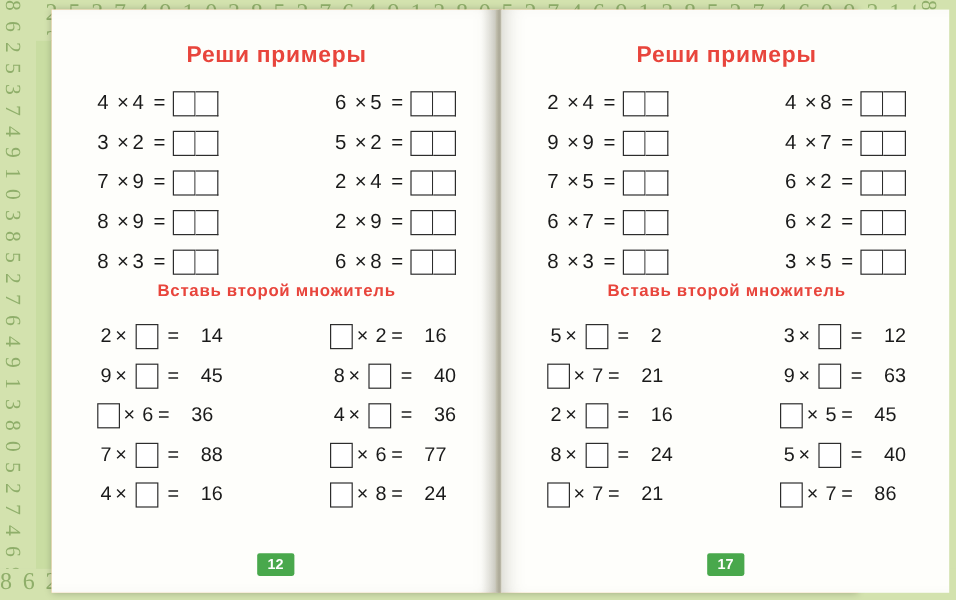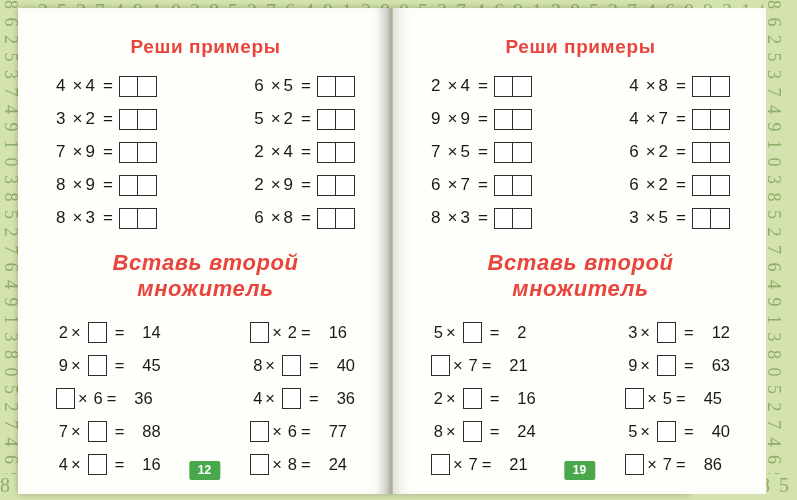--- a/index.html
+++ b/index.html
@@ -45,21 +45,21 @@
     left: 0; bottom: 0; width: 797px; height: 26px;
   }
   .bg-left .col, .bg-right .col {
     writing-mode: vertical-rl;
     font-size: 18px;
   }
 
   
   .book {
     position: absolute;
-    left: 18px;
+    left: 43px;
     top: 8px;
     width: 672px;
     height: 486px;
     background: #fdba74;
     box-shadow: 0 0 6px rgba(0,0,0,0.25);
   }
   .page {
     position: absolute;
     top: 0;
     width: 373px;
@@ -86,24 +86,23 @@
 
   h2.section-title {
     margin: 0 0 16px 0;
     text-align: center;
     color: #e8453c;
     font-size: 19px;
     font-weight: bold;
     letter-spacing: 0.6px;
   }
   .section-title.second {
-    margin-top: 20px;
+    margin-top: 4px;
     margin-bottom: 18px;
-    font-size: 22px;
-    font-style: italic;
+    font-size: 14px;
   }
 
   .cols {
     display: flex;
     justify-content: space-between;
     padding: 0 12px;
     box-sizing: border-box;
   }
   .col-list {
     display: flex;
@@ -571,18 +570,18 @@
             <div class="row fill">
               <span class="box"></span>
               <span class="op">×</span>
               <span class="num">7</span>
               <span class="eq">=</span>
               <span class="res">86</span>
             </div>
           </div>
         </div>
 
-        <div class="pagenum">19</div>
+        <div class="pagenum">17</div>
       </div>
     </div>
 
   </div>
 </div>
 
 </body></html>

